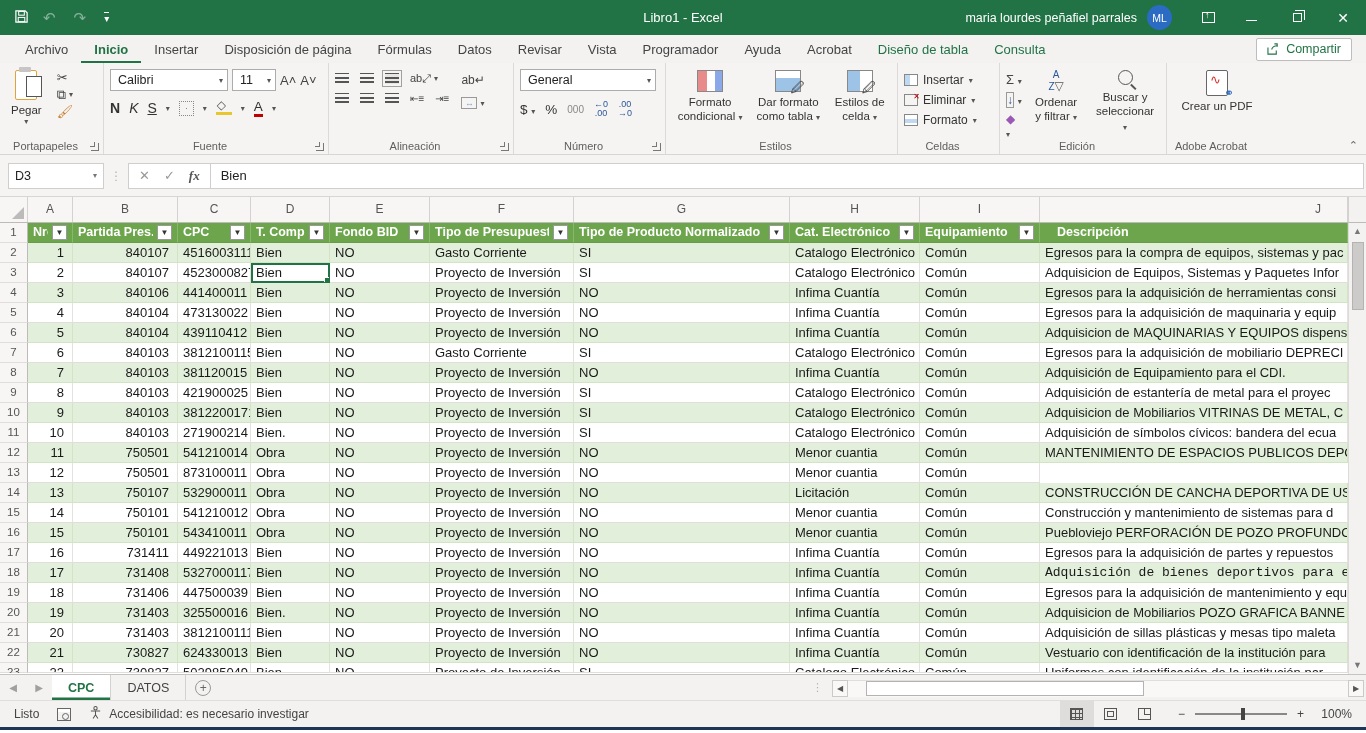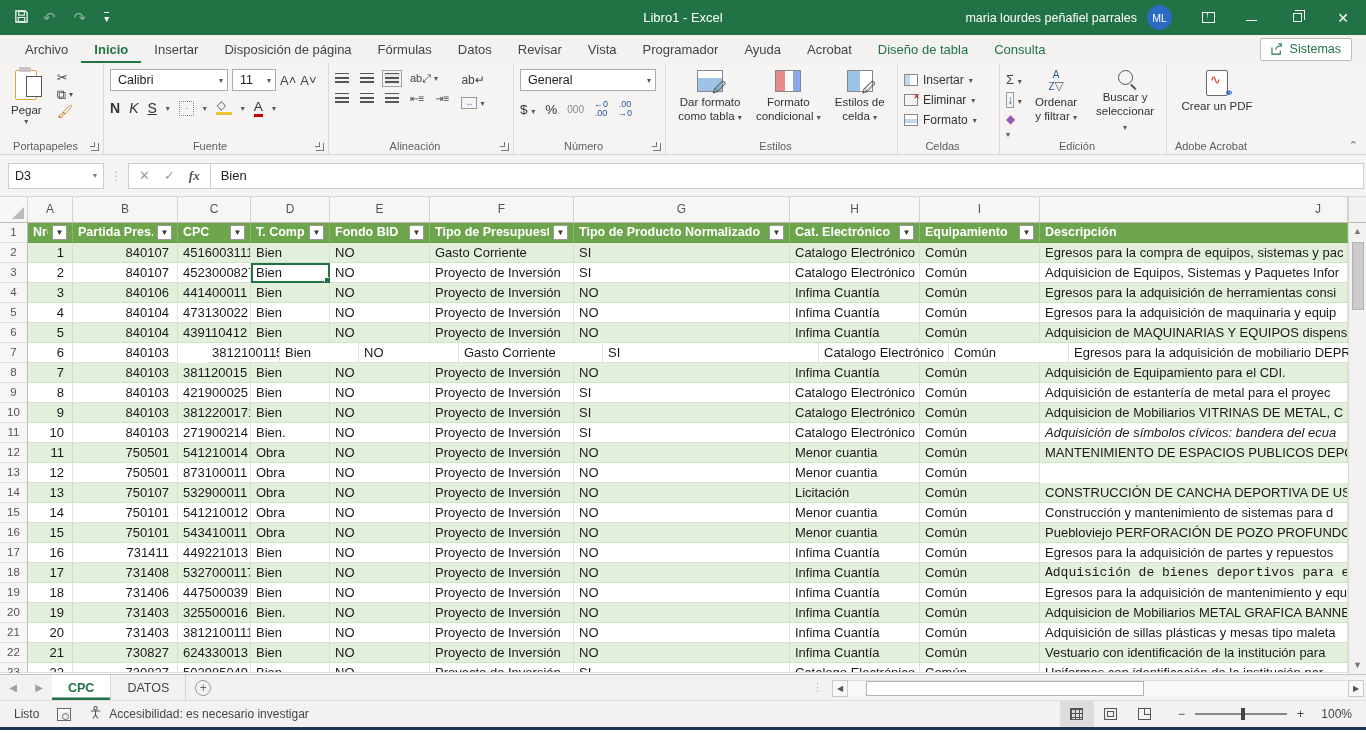--- a/index.html
+++ b/index.html
@@ -214,21 +214,21 @@
     <span class="rtab">Ayuda</span>
     <span class="rtab">Acrobat</span>
     <span class="rtab contextual">Diseño de tabla</span>
     <span class="rtab contextual">Consulta</span>
     <button id="share-btn">
     <svg width="13" height="12" viewBox="0 0 14 13">
         <path d="M1 5v7h9V8" fill="none" stroke="#217346" stroke-width="1.2"></path>
         <path d="M5 7c1-3 3-4 6-4" fill="none" stroke="#217346" stroke-width="1.2"></path>
         <path d="M8 1h3v3" fill="none" stroke="#217346" stroke-width="1.2"></path>
       </svg>
-    <span>Sistemas</span>
+    <span>Compartir</span>
   </button>
 </div>
 
 <div id="ribbon">
   <div class="rgroup" style="width:104px">
     <div class="bigbtn">
       <span class="clip-icon"></span>
       <span class="cap">Pegar</span>
         <span class="caret">▾</span>
     </div>
@@ -308,26 +308,26 @@
       <span style="font-size:10px;color:#888">000</span>
       <span class="tinytxt">←0<br>.00</span>
       <span class="tinytxt">.00<br>→0</span>
     </div>
     <div class="glabel">Número</div>
     <span class="launcher"></span>
   </div>
 
   <div class="rgroup" style="width:232px; justify-content:center; gap:2px">
     <div class="bigbtn" style="width:78px">
+      <span class="styl-ic cond"></span>
+      <span class="cap"><span>Formato condicional</span> <span class="caret">▾</span></span>
+    </div>
+    <div class="bigbtn" style="width:78px">
       <span class="styl-ic table"></span>
       <span class="cap"><span>Dar formato como tabla</span> <span class="caret">▾</span></span>
-    </div>
-    <div class="bigbtn" style="width:78px">
-      <span class="styl-ic cond"></span>
-      <span class="cap"><span>Formato condicional</span> <span class="caret">▾</span></span>
     </div>
     <div class="bigbtn" style="width:64px">
       <span class="styl-ic cellst"></span>
       <span class="cap"><span>Estilos de celda</span> <span class="caret">▾</span></span>
     </div>
     <div class="glabel">Estilos</div>
   </div>
 
   <div class="rgroup" style="width:102px">
     <div class="cellcol">
@@ -438,21 +438,21 @@
         </div>
         <div class="cell" style="width: 130px;">
           <span style="overflow: hidden; white-space: nowrap;">Cat. Electrónico</span>
           <span class="filterbtn">▼</span>
         </div>
         <div class="cell" style="width: 120px;">
           <span style="overflow: hidden; white-space: nowrap;">Equipamiento</span>
           <span class="filterbtn">▼</span>
         </div>
         <div class="cell" style="width: 308px;">
-          <span style="overflow: hidden; white-space: nowrap;">Descripción</span>
+          <span style="overflow: hidden; white-space: nowrap; margin-left: 12px;">Descripción</span>
         </div>
       </div>
       <div class="grow band">
         <div class="rowhdr">2</div>
         <div class="cell num" style="width: 45px;">1</div>
         <div class="cell num" style="width: 105px;">840107</div>
         <div class="cell num" style="width: 73px;">4516003111</div>
         <div class="cell" style="width: 79px;">Bien</div>
         <div class="cell" style="width: 100px;">NO</div>
         <div class="cell" style="width: 144px;">Gasto Corriente</div>
@@ -510,21 +510,21 @@
         <div class="cell" style="width: 144px;">Proyecto de Inversión</div>
         <div class="cell" style="width: 216px;">NO</div>
         <div class="cell" style="width: 130px;">Infima Cuantía</div>
         <div class="cell" style="width: 120px;">Común</div>
         <div class="cell" style="width: 308px;">Adquisicion de MAQUINARIAS Y EQUIPOS dispens</div>
       </div>
       <div class="grow">
         <div class="rowhdr">7</div>
         <div class="cell num" style="width: 45px;">6</div>
         <div class="cell num" style="width: 105px;">840103</div>
-        <div class="cell num" style="width: 73px; margin-left: 29px;">3812100115</div>
+        <div class="cell num" style="width: 73px;">3812100115</div>
         <div class="cell" style="width: 79px;">Bien</div>
         <div class="cell" style="width: 100px;">NO</div>
         <div class="cell" style="width: 144px;">Gasto Corriente</div>
         <div class="cell" style="width: 216px;">SI</div>
         <div class="cell" style="width: 130px;">Catalogo Electrónico</div>
         <div class="cell" style="width: 120px;">Común</div>
         <div class="cell" style="width: 308px;">Egresos para la adquisición de mobiliario DEPRECI</div>
       </div>
       <div class="grow band">
         <div class="rowhdr">8</div>
@@ -569,21 +569,21 @@
         <div class="rowhdr">11</div>
         <div class="cell num" style="width: 45px;">10</div>
         <div class="cell num" style="width: 105px;">840103</div>
         <div class="cell num" style="width: 73px;">271900214</div>
         <div class="cell" style="width: 79px;">Bien.</div>
         <div class="cell" style="width: 100px;">NO</div>
         <div class="cell" style="width: 144px;">Proyecto de Inversión</div>
         <div class="cell" style="width: 216px;">SI</div>
         <div class="cell" style="width: 130px;">Catalogo Electrónico</div>
         <div class="cell" style="width: 120px;">Común</div>
-        <div class="cell" style="width: 308px; font-style: italic;">Adquisición de símbolos cívicos: bandera del ecua</div>
+        <div class="cell" style="width: 308px;">Adquisición de símbolos cívicos: bandera del ecua</div>
       </div>
       <div class="grow band">
         <div class="rowhdr">12</div>
         <div class="cell num" style="width: 45px;">11</div>
         <div class="cell num" style="width: 105px;">750501</div>
         <div class="cell num" style="width: 73px;">541210014</div>
         <div class="cell" style="width: 79px;">Obra</div>
         <div class="cell" style="width: 100px;">NO</div>
         <div class="cell" style="width: 144px;">Proyecto de Inversión</div>
         <div class="cell" style="width: 216px;">NO</div>
@@ -685,21 +685,21 @@
         <div class="rowhdr">20</div>
         <div class="cell num" style="width: 45px;">19</div>
         <div class="cell num" style="width: 105px;">731403</div>
         <div class="cell num" style="width: 73px;">325500016</div>
         <div class="cell" style="width: 79px;">Bien.</div>
         <div class="cell" style="width: 100px;">NO</div>
         <div class="cell" style="width: 144px;">Proyecto de Inversión</div>
         <div class="cell" style="width: 216px;">NO</div>
         <div class="cell" style="width: 130px;">Infima Cuantía</div>
         <div class="cell" style="width: 120px;">Común</div>
-        <div class="cell" style="width: 308px;">Adquisicion de Mobiliarios METAL GRAFICA BANNE</div>
+        <div class="cell" style="width: 308px;">Adquisicion de Mobiliarios POZO GRAFICA BANNE</div>
       </div>
       <div class="grow">
         <div class="rowhdr">21</div>
         <div class="cell num" style="width: 45px;">20</div>
         <div class="cell num" style="width: 105px;">731403</div>
         <div class="cell num" style="width: 73px;">3812100111</div>
         <div class="cell" style="width: 79px;">Bien</div>
         <div class="cell" style="width: 100px;">NO</div>
         <div class="cell" style="width: 144px;">Proyecto de Inversión</div>
         <div class="cell" style="width: 216px;">NO</div>

